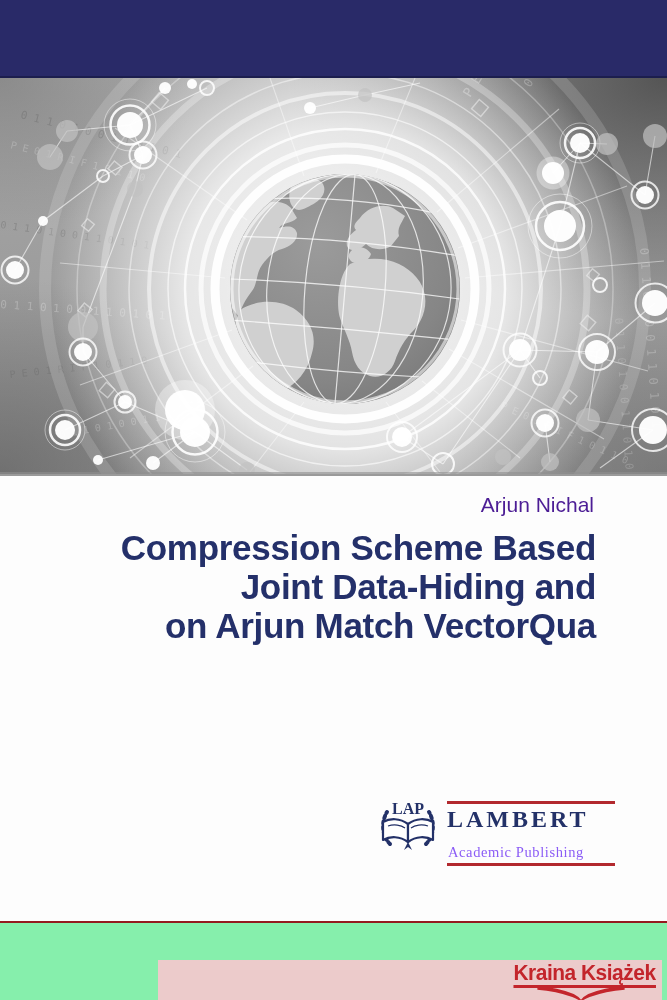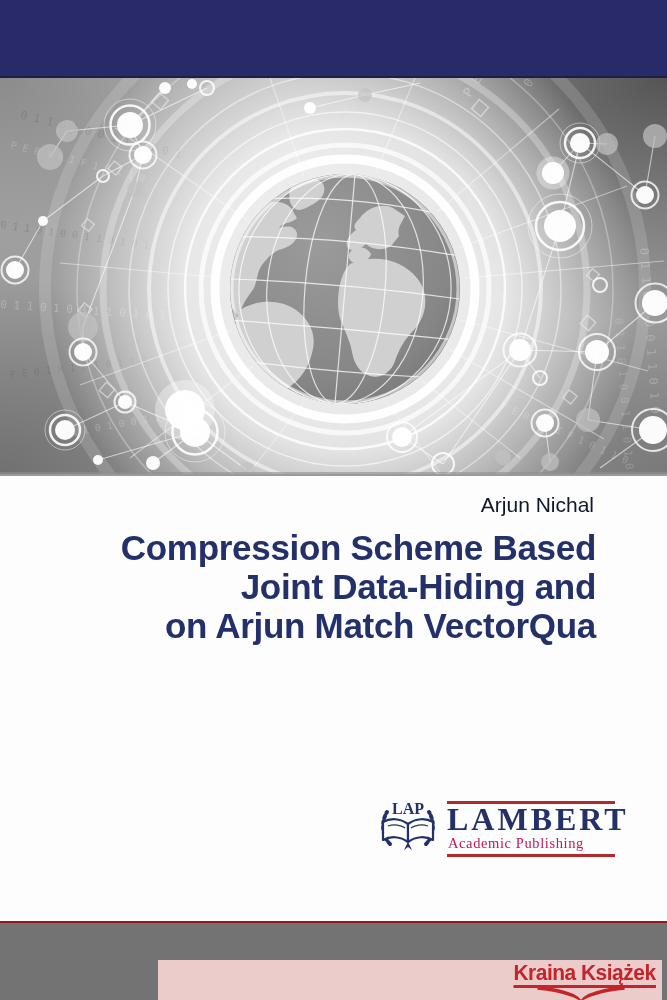--- a/index.html
+++ b/index.html
@@ -4,34 +4,34 @@
 <style>
   html,body{margin:0;padding:0;background:#e8e8e8;}
   .cover{position:relative;width:667px;height:1000px;margin:0 auto;background:#fdfdfd;overflow:hidden;
          font-family:"Liberation Sans",sans-serif;}
   .top-bar{position:absolute;top:0;left:0;width:667px;height:78px;background:#292a68;
            border-bottom:2px solid #1c1e4e;box-sizing:border-box;}
   .photo{position:absolute;top:78px;left:0;width:667px;height:396px;border-bottom:2px solid #9a9a9a;
          box-sizing:content-box;}
   .photo svg{display:block;}
   .byline{position:absolute;top:493px;left:0;right:73px;text-align:right;
-          font-size:21px;line-height:24px;color:#0f172a;margin-left:20px;}
+          font-size:21px;line-height:24px;color:#4c1d95;margin-left:20px;}
   .title{position:absolute;top:528px;left:0;right:71px;text-align:right;
          font-size:35px;line-height:39px;font-weight:700;color:#24306a;letter-spacing:-0.3px;}
   .subtitle{position:absolute;top:661px;left:0;right:73px;text-align:right;
             font-size:23px;line-height:27px;color:#333b5f;}
   .logo{position:absolute;top:792px;right:52px;display:flex;align-items:flex-start;}
   .logo .emblem{margin-top:2px;}
   .logo-text{margin-left:7px;margin-top:9px;width:168px;}
   .logo-rule{height:3px;background:#b2292e;}
-  .logo-name{font-family:"Liberation Serif",serif;font-weight:700;font-size:32px;line-height:27px;
+  .logo-name{font-family:"Liberation Serif",serif;font-weight:700;font-size:24px;line-height:27px;
              letter-spacing:3px;color:#233168;margin-top:2px;white-space:nowrap;}
   .logo-tagline{font-family:"Liberation Serif",serif;font-size:14.5px;line-height:16px;
-                letter-spacing:0.6px;color:#be185d;margin:2px 0 3px 1px;white-space:nowrap;}
-  .red-bar{position:absolute;bottom:0;left:0;width:667px;height:79px;background:#737373;
+                letter-spacing:0.6px;color:#8b5cf6;margin:11px 0 3px 1px;white-space:nowrap;}
+  .red-bar{position:absolute;bottom:0;left:0;width:667px;height:79px;background:#86efac;
            border-top:2px solid #951a1f;box-sizing:border-box;}
   .pink-band{position:absolute;bottom:0;left:158px;width:504px;height:40px;background:#eccbcb;}
   .watermark{position:absolute;top:1px;right:6px;text-align:center;}
   .wm-text{display:inline-block;font-weight:700;font-size:22px;line-height:24px;color:#c3252b;
            letter-spacing:-0.5px;transform:scaleX(.95);transform-origin:right;
            border-bottom:3px solid #c3252b;padding-bottom:0px;}
   .wm-book{display:block;margin:-2px auto 0;}
 </style>
 </head>
 <body>

